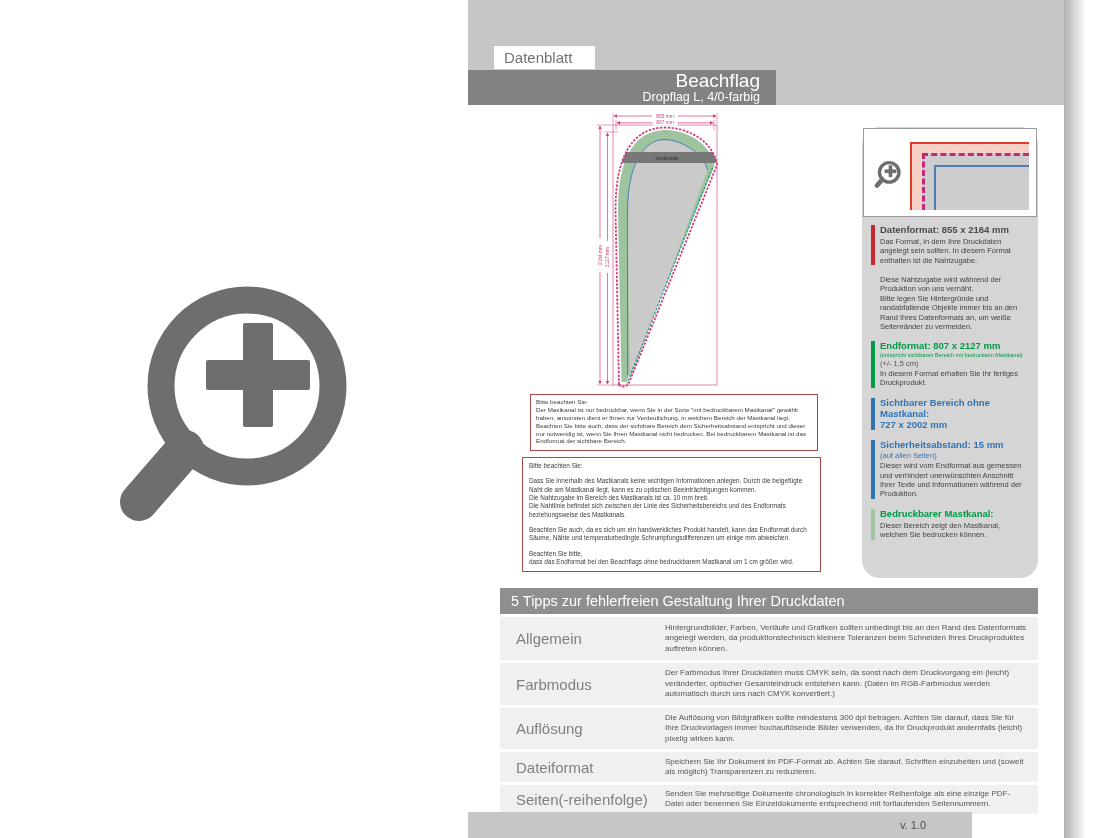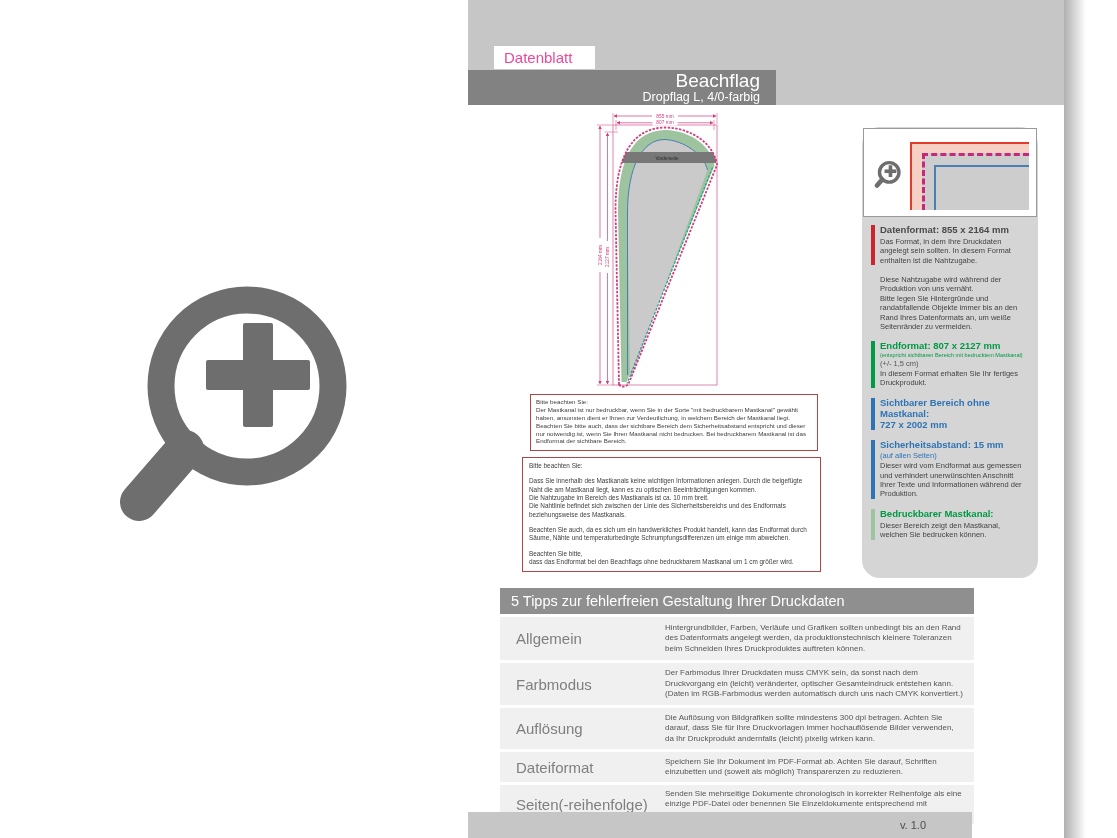--- a/index.html
+++ b/index.html
@@ -9,21 +9,21 @@
   
   .big-zoom{position:absolute;left:95px;top:268px;}
 
   
   .page{position:absolute;left:468px;top:0;width:596px;height:838px;background:#fff;}
   .page-shadow{position:absolute;left:1064px;top:0;width:22px;height:838px;
     background:linear-gradient(to right,rgba(110,110,110,.55),rgba(255,255,255,0));}
 
   .top-gray{position:absolute;left:0;top:0;width:596px;height:105px;background:#c6c6c6;}
   .tab{position:absolute;left:26px;top:46px;width:101px;height:23px;background:#ffffff;
-       color:#ec4899;font-size:15px;line-height:23px;padding-left:10px;box-sizing:border-box;}
+       color:#737373;font-size:15px;line-height:23px;padding-left:10px;box-sizing:border-box;}
   .title-bar{position:absolute;left:0;top:70px;width:308px;height:35px;background:#828282;
        color:#fff;text-align:right;box-sizing:border-box;padding-right:16px;padding-left:44px;}
   .title-bar .title{font-size:19px;line-height:20px;margin-top:1px;}
   .title-bar .subtitle{font-size:12.5px;line-height:13px;}
 
   .flag-svg{position:absolute;left:100px;top:105px;}
   .flag-svg text{font-family:"Liberation Sans",sans-serif;}
 
   
   .note{position:absolute;background:#fff;border:1px solid #b04545;color:#3d3d3d;box-sizing:border-box;}
@@ -55,21 +55,21 @@
   .t-gray{color:#4a4a4a;}
   .t-green{color:#009a44;}
   .t-blue{color:#2e74b5;}
   .ip-body{font-size:7.5px;line-height:1.25;color:#444;margin-top:1px;}
   .ip-para{font-size:7.5px;line-height:1.25;color:#444;margin:0 0 10px 9px;}
   .ip-sub-green{font-size:5.6px;color:#009a44;line-height:1.2;}
   .ip-sub-gray{font-size:7.5px;color:#555;line-height:1.2;}
   .ip-sub-blue{font-size:7.5px;color:#2e74b5;line-height:1.2;margin-bottom:1px;}
 
   
-  .tips{position:absolute;left:32px;top:588px;width:474px;}
+  .tips{position:absolute;left:32px;top:588px;width:538px;}
   .tips-header{height:26px;background:#8f8f8f;color:#fff;font-size:14.5px;line-height:26px;padding-left:11px;}
   .tip-row{display:flex;background:#f0f0f0;margin-top:3px;align-items:center;}
   .tip-row:nth-of-type(2){min-height:43px;}
   .tip-row:nth-of-type(3){min-height:42px;}
   .tip-row:nth-of-type(4){min-height:41px;}
   .tip-row:nth-of-type(5){min-height:30px;}
   .tip-row:nth-of-type(6){min-height:28px;}
   .tip-label{width:165px;flex:0 0 165px;box-sizing:border-box;padding-left:16px;color:#7f7f7f;font-size:15px;}
   .tip-text{flex:1;font-size:8px;line-height:1.3;color:#555;padding:4px 10px 4px 0;}
 

